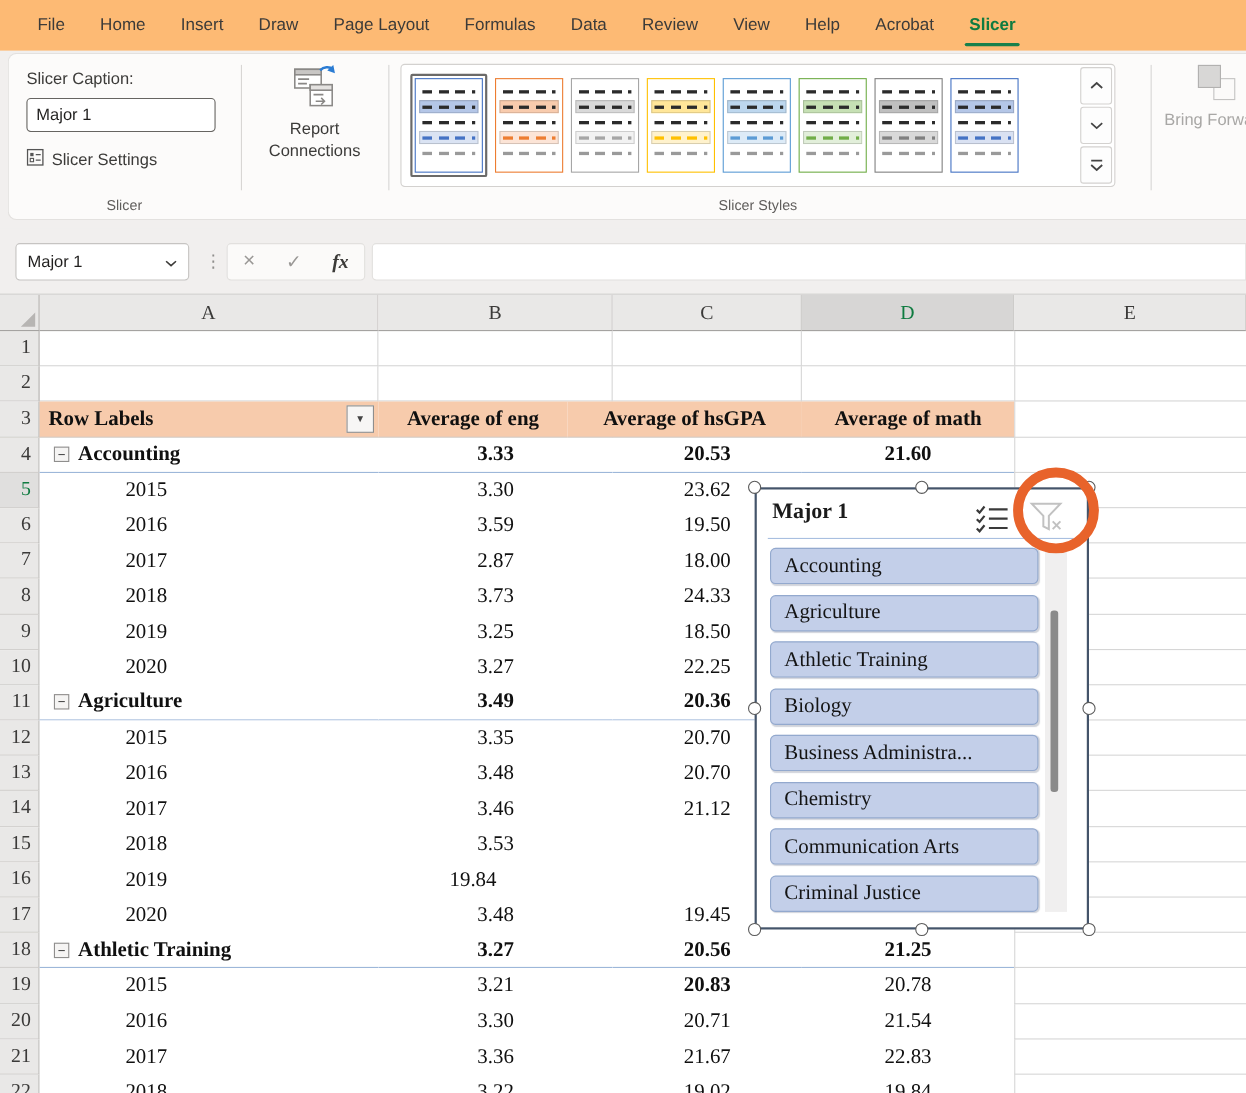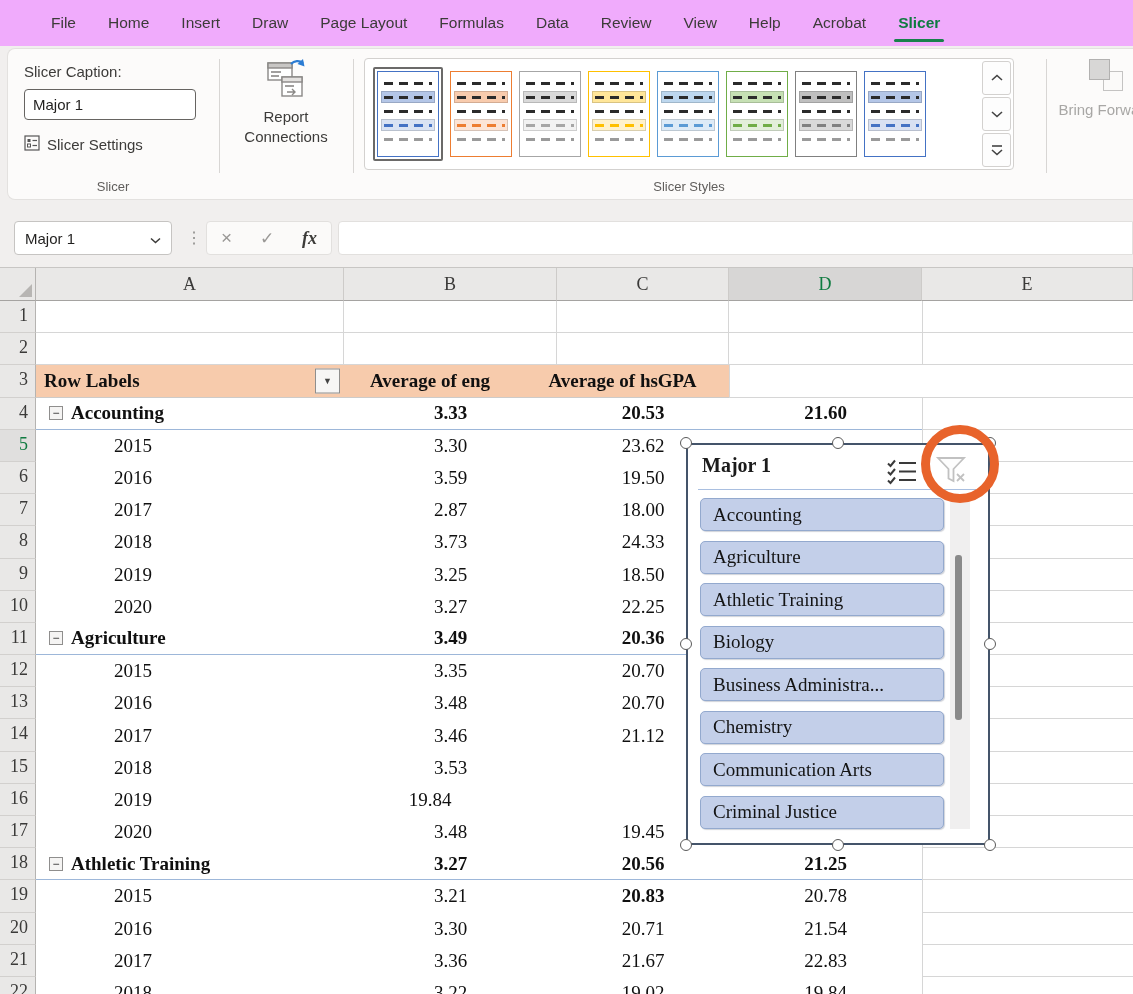--- a/index.html
+++ b/index.html
@@ -1,20 +1,20 @@
 <!DOCTYPE html>
 <html><head>
 <meta charset="utf-8">
 <style>
   * { box-sizing: border-box; margin: 0; padding: 0; }
   body { font-family: "Liberation Sans", sans-serif; background:#fff; }
   .screen { position:relative; width:1133px; height:994px; overflow:hidden; background:#F1EFEE; }
 
   
-  .tabbar { position:absolute; top:0; left:0; right:0; height:46px; display:flex; align-items:center; padding-left:35px; background:#f0abfc; }
+  .tabbar { position:absolute; top:0; left:0; right:0; height:46px; display:flex; align-items:center; padding-left:18px; background:#fdba74; }
   .tab { position:relative; padding:0 16px; font-size:15.5px; color:#3C3B39; height:46px; display:flex; align-items:center; cursor:default; }
   .tab.active { color:#0F7B40; font-weight:bold; }
   .tab.active::after { content:""; position:absolute; left:12px; right:12px; bottom:4px; height:3px; background:#17804B; border-radius:2px; }
 
   
   .ribbon { position:absolute; top:48px; left:7px; right:0; height:152px; background:#FCFBFA; border:1px solid #E3E1DF; border-right:none; border-radius:8px 0 0 8px; }
   .grouplabel { position:absolute; bottom:5px; font-size:13px; color:#605E5C; text-align:center; }
   .vdiv { position:absolute; top:10px; bottom:26px; width:1px; background:#D8D6D4; }
 
   .caption-label { position:absolute; left:16px; top:14px; font-size:15px; color:#3C3B39; }
@@ -364,20 +364,21 @@
           <div class="cell e"></div>
         </div>
         <div class="srow">
           <div class="rn">3</div>
           <div class="cell ph lblcell hpad" style="width: 308px;">
             <span>Row Labels</span>
             <span class="dropbtn">▼</span>
           </div>
           <div class="cell ph num" style="width: 172px;">Average of eng</div>
           <div class="cell ph num" style="width: 213px;">Average of hsGPA</div>
+          <div class="cell ph num" style="width: 193px;">Average of math</div>
           <div class="cell e"></div>
         </div>
         <div class="srow">
           <div class="rn">4</div>
           <div class="cell pw lblcell grp gpad" style="width: 308px;">
             <span class="expand">−</span>
             <span class="glabel">Accounting</span>
           </div>
           <div class="cell pw num grp bold" style="width: 213px;">3.33</div>
           <div class="cell pw num grp bold" style="width: 172px;">20.53</div>

